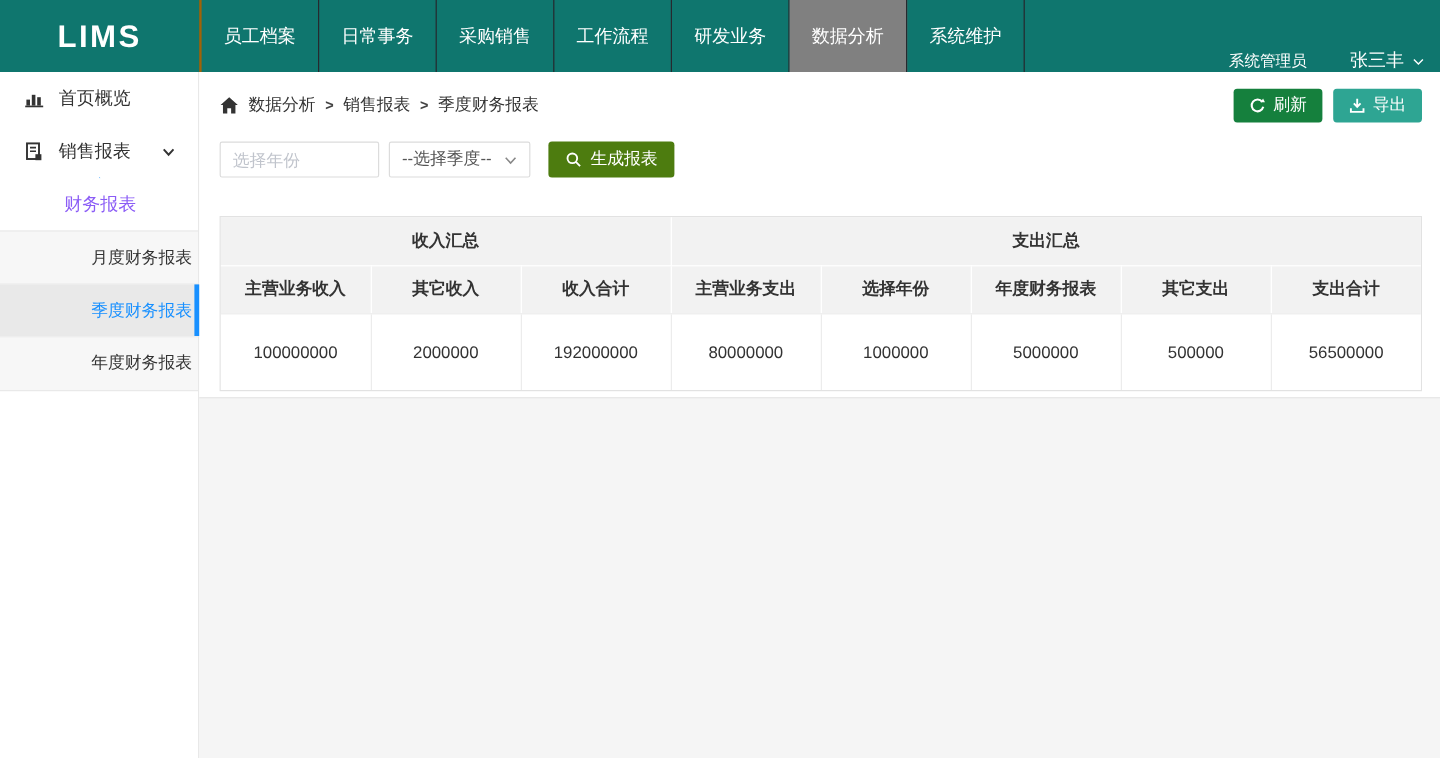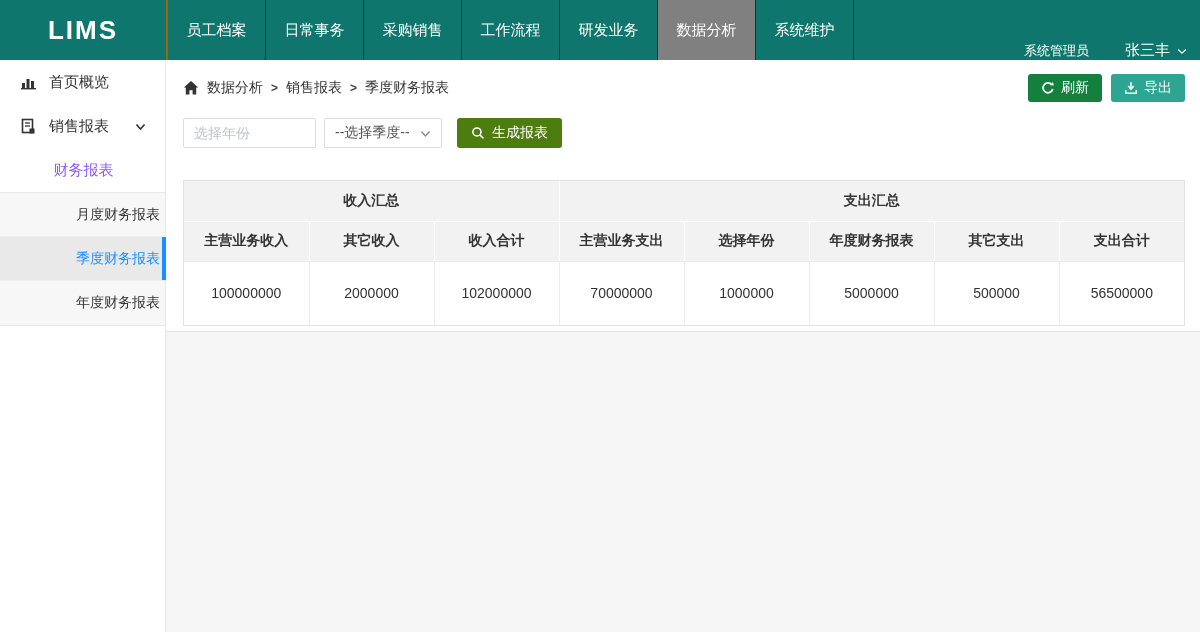--- a/index.html
+++ b/index.html
@@ -235,22 +235,22 @@
             <th>收入合计</th>
             <th>主营业务支出</th>
             <th>选择年份</th>
             <th>年度财务报表</th>
             <th>其它支出</th>
             <th>支出合计</th>
           </tr>
           <tr>
             <td>100000000</td>
             <td>2000000</td>
-            <td>102000000</td>
-            <td>70000000</td>
+            <td>192000000</td>
+            <td>80000000</td>
             <td>1000000</td>
             <td>5000000</td>
             <td>500000</td>
             <td>56500000</td>
           </tr>
         </tbody>
           </table>
       </div>
 
     </section>

